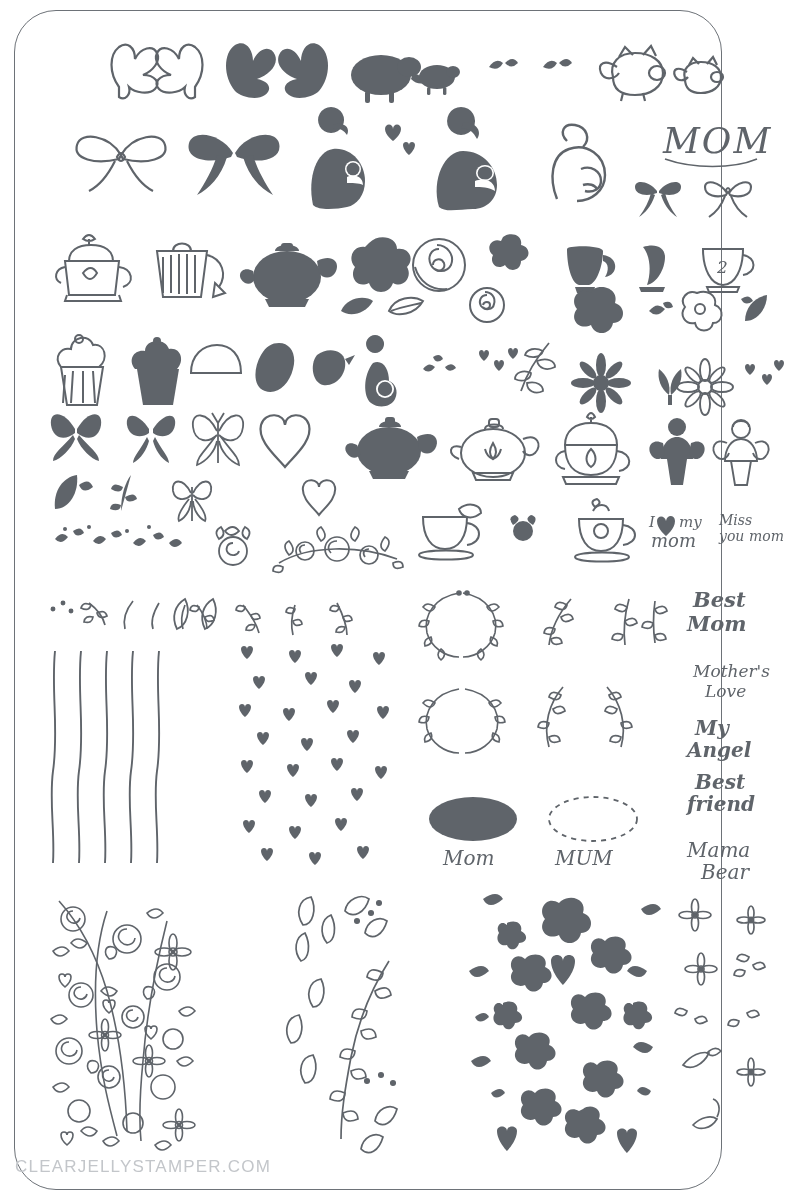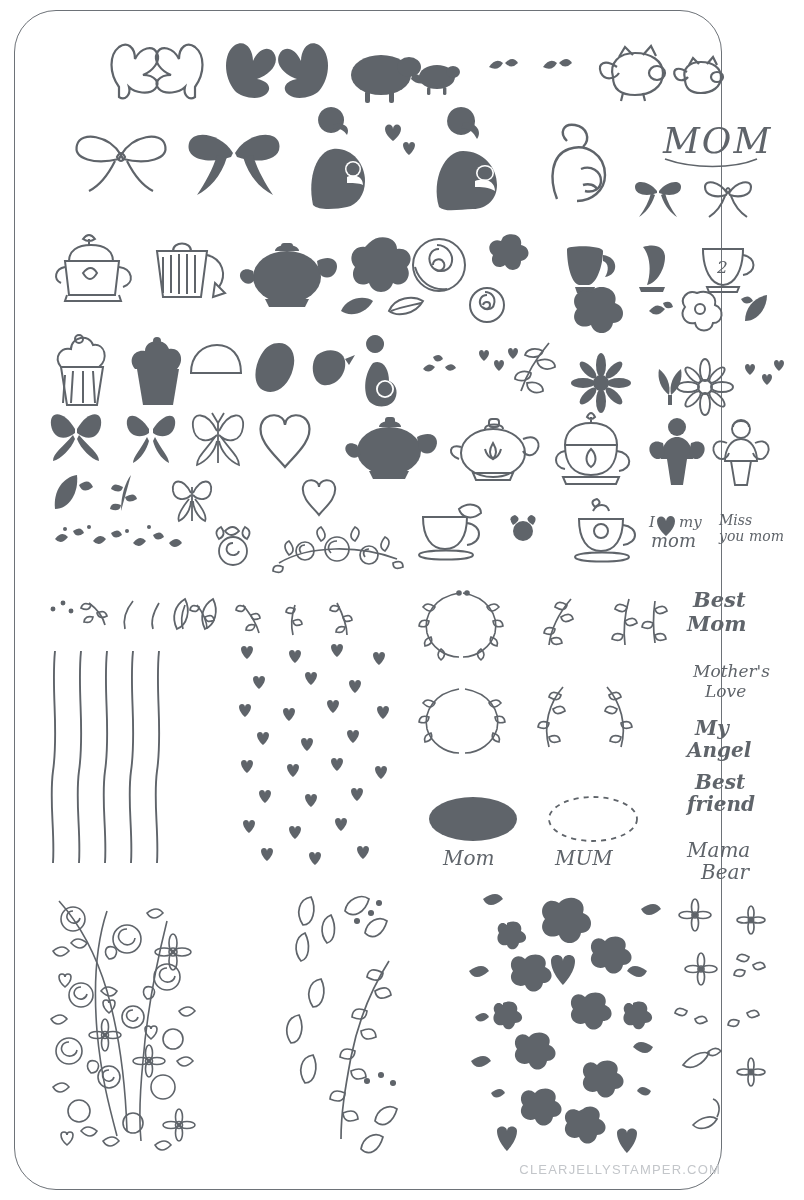--- a/index.html
+++ b/index.html
@@ -32,22 +32,22 @@
     position: absolute;
     left: 0; top: 0;
     width: 776px;
     height: 1180px;
   }
   .watermark {
     position: absolute;
     bottom: 12px;
     left: 0;
     width: 100%;
-    text-align: right;
-    font-size: 13px;
+    text-align: left;
+    font-size: 17px;
     letter-spacing: 1.2px;
     color: #c3c6ca;
     font-family: "Liberation Sans", sans-serif;
   }
   .script {
     font-family: "DejaVu Serif", serif;
     font-style: italic;
     fill: #5f646a;
   }
   svg { display: block; }

